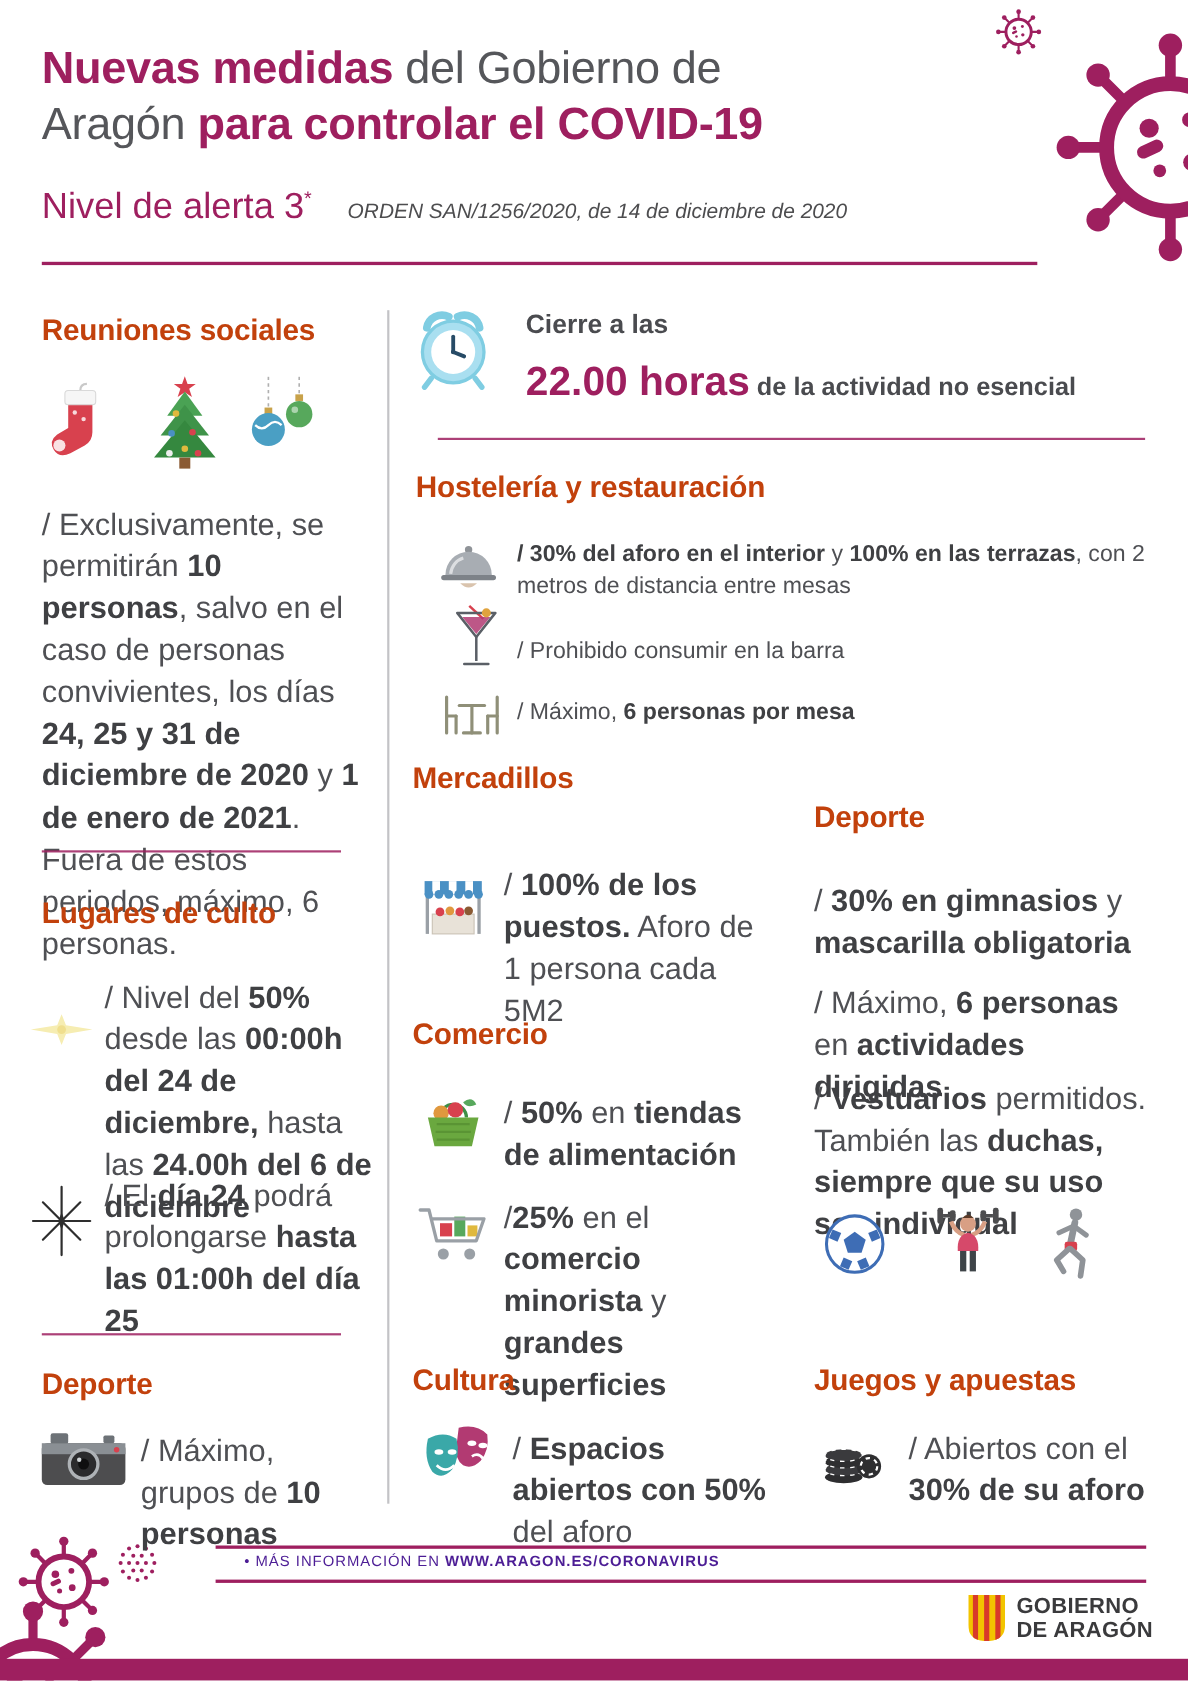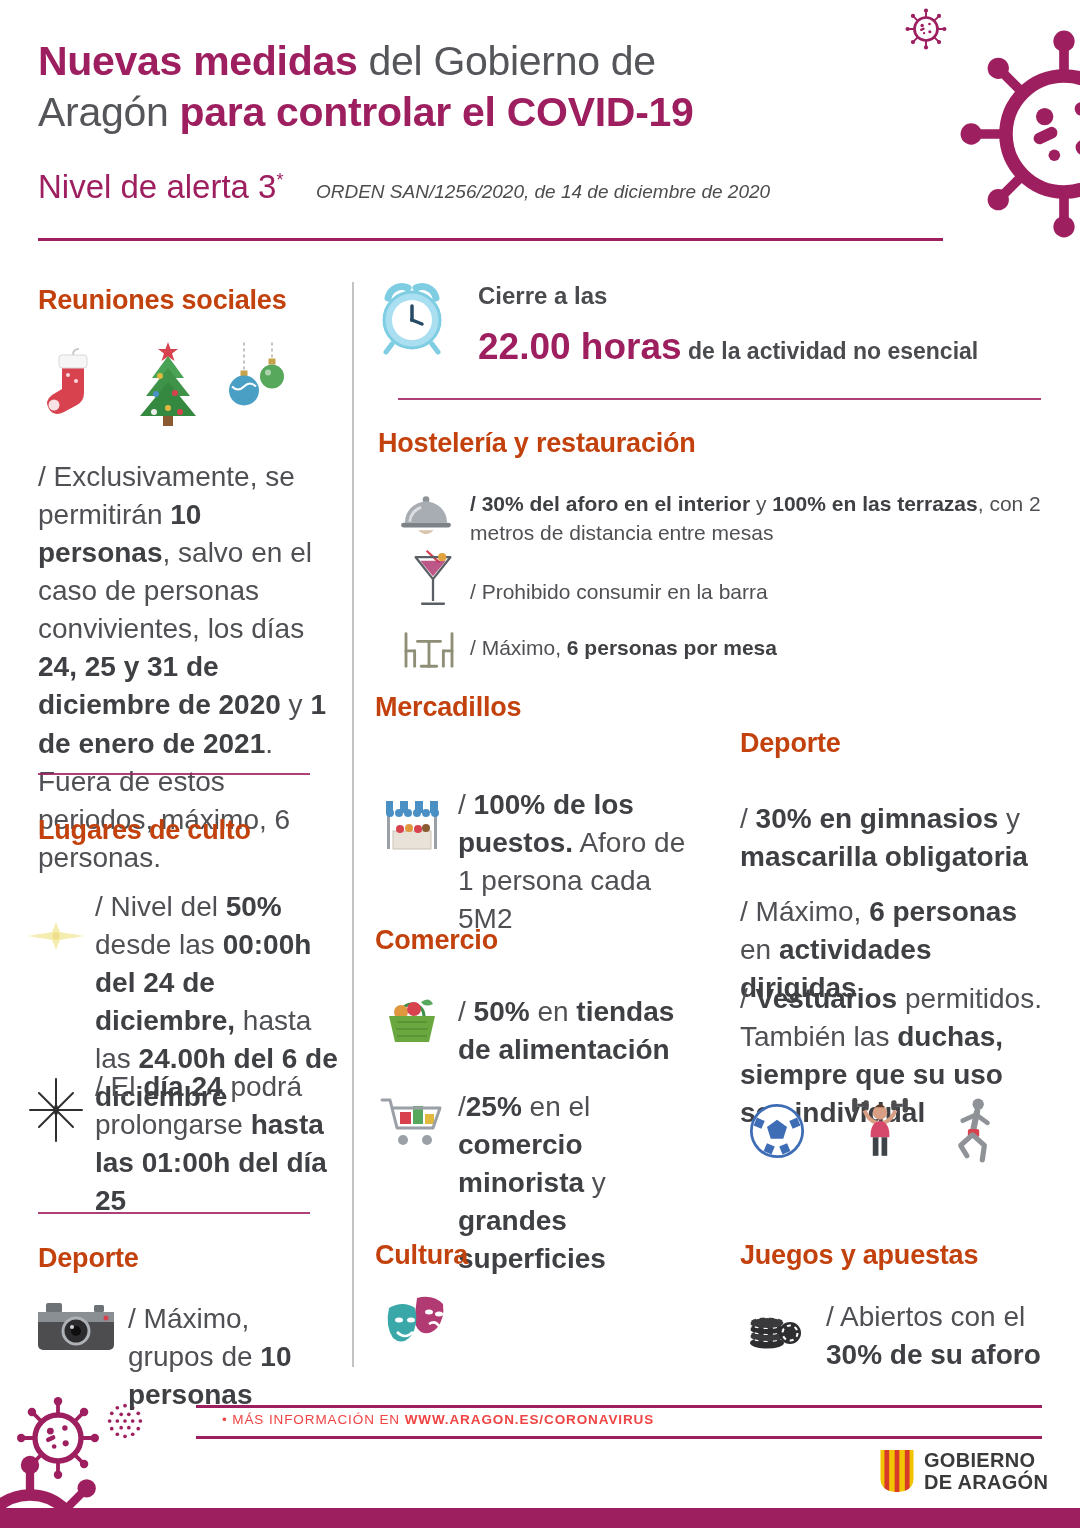--- a/index.html
+++ b/index.html
@@ -20,21 +20,21 @@
   .body.small{font-size:21px}
 
   .rule{background:#9e1f5f;height:2px}
   .rule.thin{height:1.5px;opacity:.85}
   .vrule{background:#c3c3c6;width:1.5px}
 
   .closing-intro{font-size:24px;font-weight:700;color:#4a4b4f}
   .closing-time{font-size:37px;font-weight:700;color:#9e1f5f}
   .closing-scope{font-size:23px;font-weight:700;color:#4a4b4f}
 
-  .footer-info{font-size:13.5px;color:#ef4444;letter-spacing:.9px}
+  .footer-info{font-size:13.5px;color:#4c1d95;letter-spacing:.9px}
   .footer-info b{font-weight:700}
   .logo{display:flex;align-items:center;gap:8px}
   .logo-text{font-size:20px;font-weight:700;color:#3a3a3c;line-height:1.1;letter-spacing:.3px}
   .bottombar{background:#9e1f5f;z-index:6}
 </style>
 </head>
 <body>
 
 <svg width="0" height="0" style="position:absolute">
   <defs>
@@ -305,20 +305,21 @@
   <svg class="abs" style="left:383px;top:1292px;width:66px;height:60px" viewBox="0 0 66 60">
     <path d="M34,6 q16,-4 26,6 q2,14 -6,24 q-8,8 -16,4 q-8,-6 -6,-18 z" fill="#b23a72"></path>
     <ellipse cx="46" cy="20" rx="4" ry="2.5" fill="#fff"></ellipse>
       <ellipse cx="56" cy="22" rx="4" ry="2.5" fill="#fff"></ellipse>
     <path d="M46,32 q6,-4 10,2" stroke="#fff" stroke-width="2.5" fill="none"></path>
     <path d="M6,16 q14,-8 26,0 q4,16 -4,28 q-9,10 -18,2 q-8,-12 -4,-30 z" fill="#3aa8a8"></path>
     <ellipse cx="16" cy="28" rx="4" ry="2.5" fill="#fff"></ellipse>
       <ellipse cx="28" cy="28" rx="4" ry="2.5" fill="#fff"></ellipse>
     <path d="M14,40 q8,8 16,0" stroke="#fff" stroke-width="2.5" fill="none"></path>
   </svg>
+  <p class="abs body" style="left:466px;top:1298px;width:235px"><span>/ </span><b>Espacios abiertos con 50%</b><span> del aforo</span></p>
 
   <h2 class="abs sec" style="left:740px;top:728px">Deporte</h2>
   <p class="abs body" style="left:740px;top:800px;width:305px"><span>/ </span><b>30% en gimnasios</b><span> y </span><b>mascarilla obligatoria</b></p>
   <p class="abs body" style="left:740px;top:893px;width:305px"><span>/ Máximo, </span><b>6 personas</b><span> en </span><b>actividades dirigidas</b></p>
   <p class="abs body" style="left:740px;top:980px;width:312px"><span>/ </span><b>Vestuarios</b><span> permitidos. También las </span><b>duchas, siempre que su uso sea individual</b></p>
 
   <svg class="abs" style="left:748px;top:1102px;width:58px;height:58px" viewBox="0 0 52 52">
     <circle cx="26" cy="26" r="23" fill="#fff" stroke="#3e6db5" stroke-width="2.5"></circle>
     <polygon points="26,16 35,22.5 31.6,33 20.4,33 17,22.5" fill="#3e6db5"></polygon>
     <polygon points="8,14 15,17 12,24 5,21" fill="#3e6db5"></polygon>

